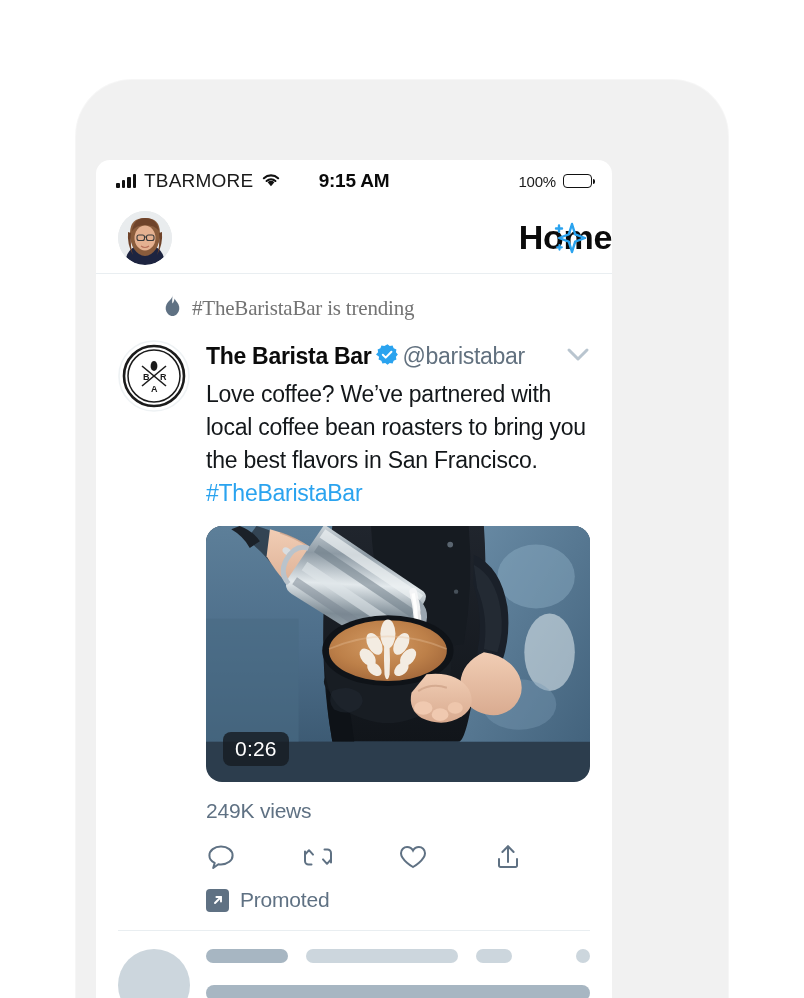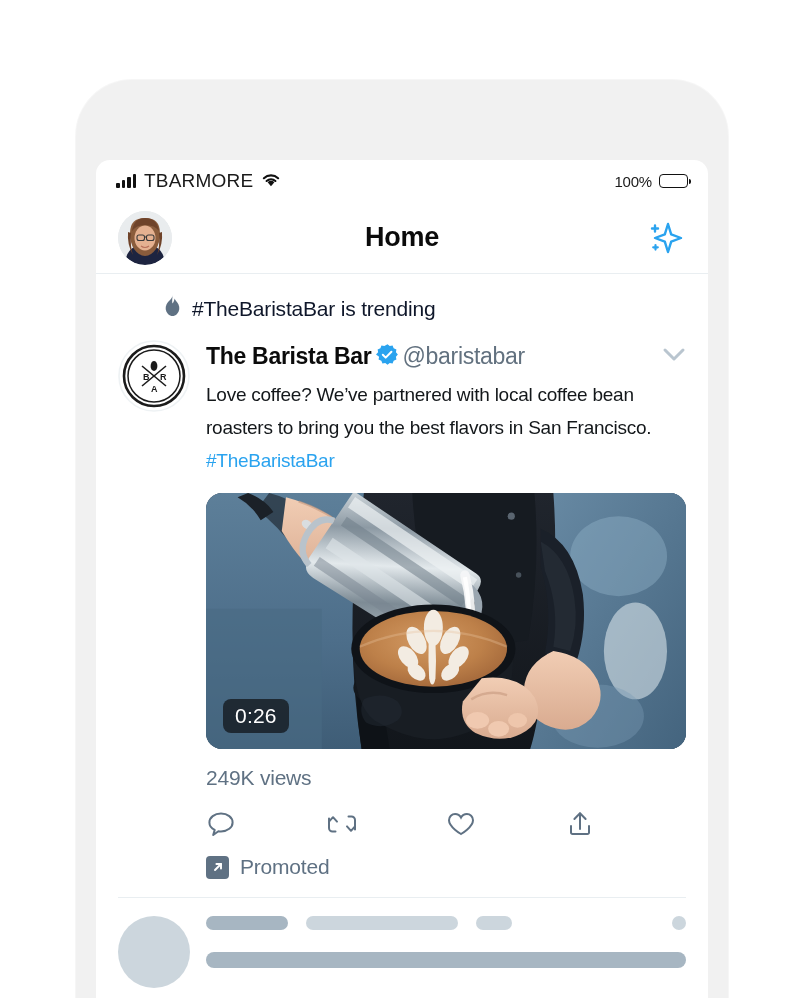--- a/index.html
+++ b/index.html
@@ -25,21 +25,21 @@
     height: 960px;
     background: #f1f1f1;
     border-radius: 56px 56px 0 0;
     box-shadow: 0 0 0 1px rgba(0,0,0,0.035);
   }
 
   #phone-screen {
     position: absolute;
     left: 96px;
     top: 160px;
-    width: 612px;
+    width: 516px;
     height: 838px;
     background: #ffffff;
     border-radius: 14px 14px 0 0;
     overflow: hidden;
   }
 
   
   #status-bar {
     position: relative;
     height: 42px;
@@ -139,22 +139,22 @@
     height: 54px;
     border-radius: 50%;
     overflow: hidden;
     background: #e8eaec;
     position: relative;
     flex-shrink: 0;
   }
   #page-title {
     position: absolute;
     left: 0; right: 0;
-    text-align: center;
-    font-size: 27px;
+    text-align: right;
+    font-size: 34px;
     font-weight: bold;
     color: #0b0b0b;
     letter-spacing: -0.3px;
     pointer-events: none;
   }
   #sparkle-button {
     margin-left: auto;
     width: 44px;
     height: 44px;
     display: flex;
@@ -167,22 +167,23 @@
   
   #trending-row {
     display: flex;
     align-items: center;
     gap: 11px;
     padding: 21px 22px 8px 68px;
     box-sizing: border-box;
   }
   #trending-text {
     font-size: 21px;
-    color: #0f172a;
+    color: #737373;
     letter-spacing: -0.2px;
+    font-family: Liberation Serif, serif;
   }
 
   
   #tweet {
     padding: 10px 22px 0 22px;
     box-sizing: border-box;
     display: flex;
     gap: 16px;
   }
   #tweet-avatar {
@@ -212,21 +213,21 @@
     font-size: 23px;
     color: #62717f;
     letter-spacing: -0.3px;
   }
   #tweet-caret {
     margin-left: auto;
     padding-left: 10px;
   }
 
   #tweet-text {
-    font-size: 19px;
+    font-size: 23px;
     line-height: 33px;
     color: #13171a;
     letter-spacing: -0.25px;
     margin-top: 6px;
     word-wrap: break-word;
   }
   .tw-link { color: #2aa3ef; }
 
   
   #video-card {
@@ -345,20 +346,21 @@
       </span>
       <span class="carrier-name">TBARMORE</span>
       <span>
         <svg width="20" height="15" viewBox="0 0 20 15">
           <path d="M10 14.2 L6.6 10.3 a5.2 5.2 0 0 1 6.8 0 Z" fill="#111"></path>
           <path d="M2.9 6.2 a10.6 10.6 0 0 1 14.2 0" stroke="#111" stroke-width="2.2" fill="none" stroke-linecap="round"></path>
           <path d="M5.6 9.0 a6.8 6.8 0 0 1 8.8 0" stroke="#111" stroke-width="2.1" fill="none" stroke-linecap="round"></path>
         </svg>
       </span>
     </div>
+    <div class="status-center">9:15 AM</div>
     <div class="status-right">
       <span class="battery-pct">100%</span>
       <span class="battery-icon">
         <span class="battery-fill"></span>
       </span>
     </div>
   </div>
 
   <div id="app-header">
     <div id="avatar-me">

